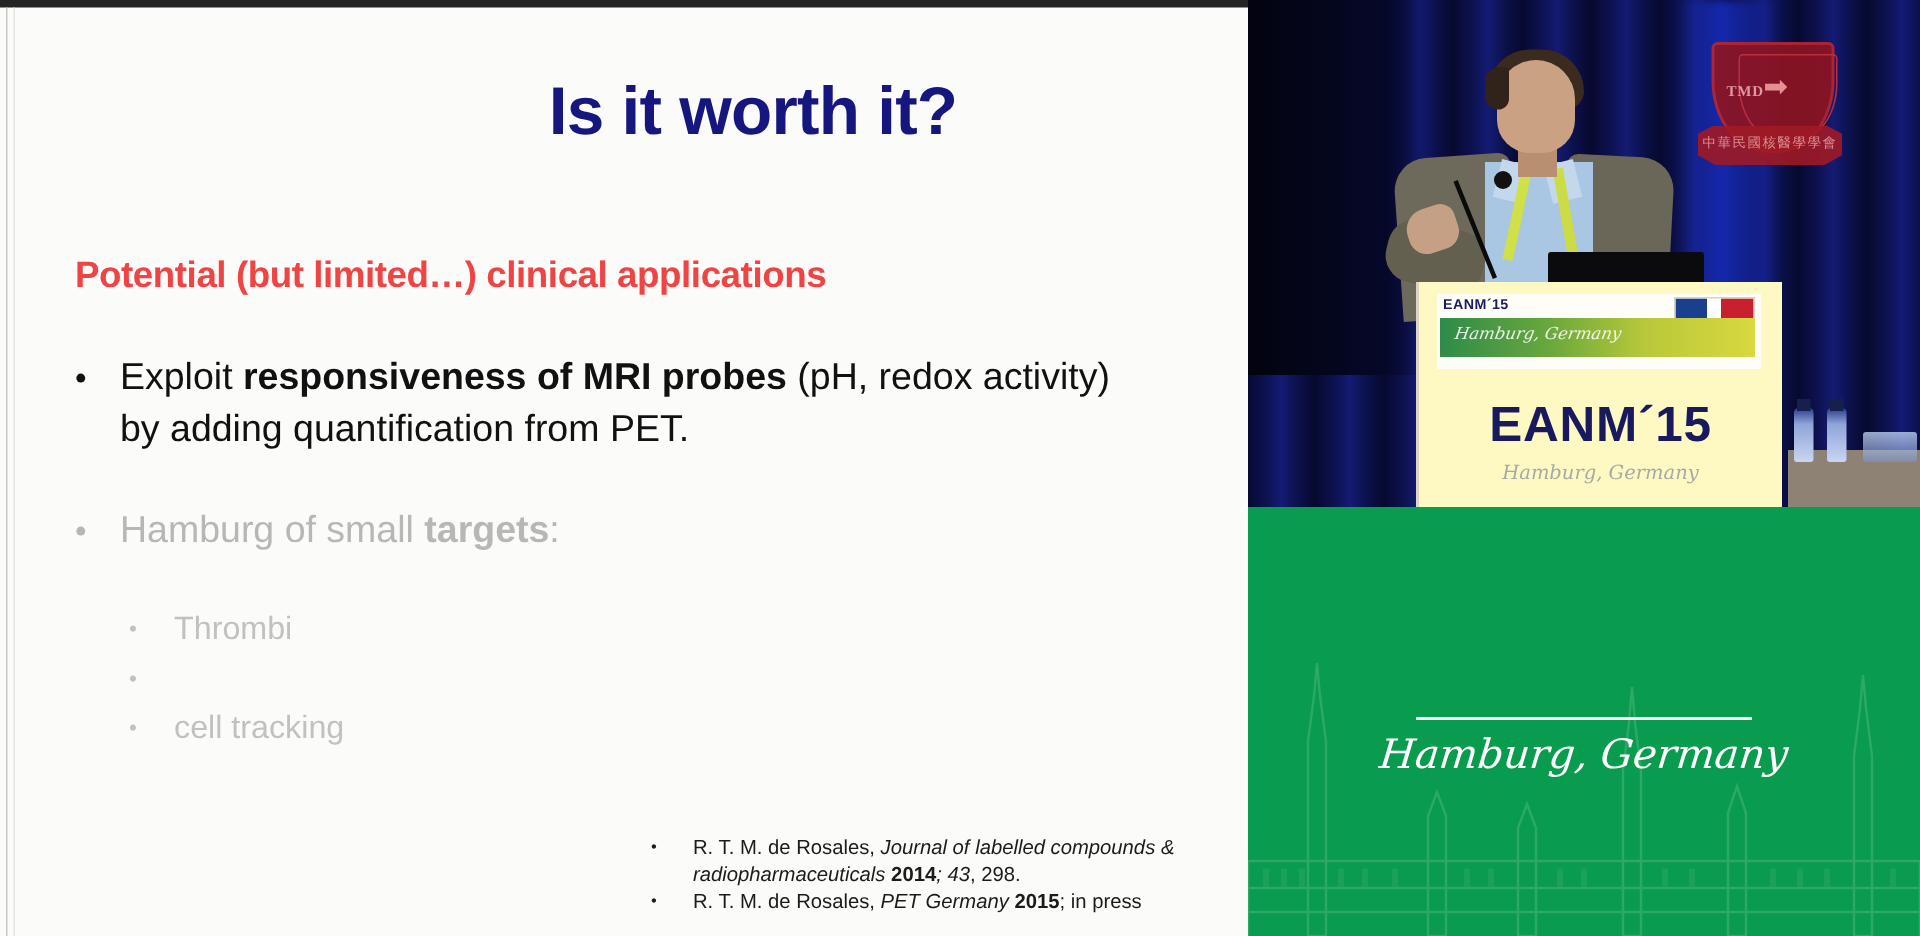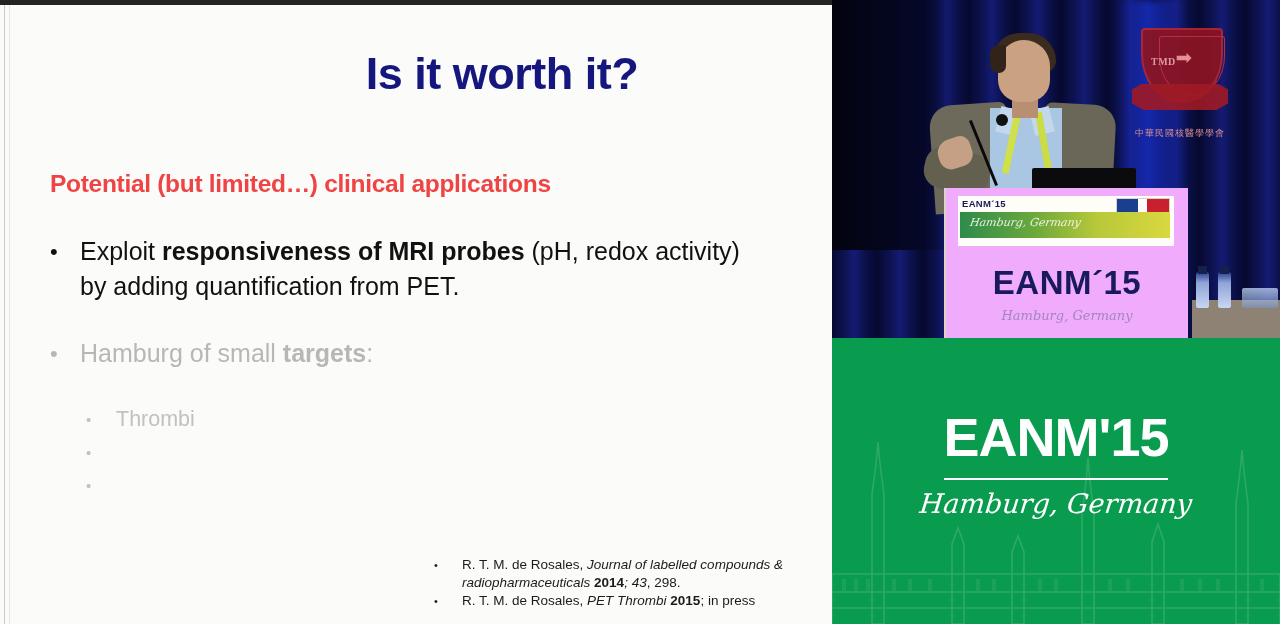--- a/index.html
+++ b/index.html
@@ -189,21 +189,20 @@
     width: 96px; height: 26px;
     background: #9e1a26;
     clip-path: polygon(0 20%, 10% 0, 90% 0, 100% 20%, 100% 75%, 88% 100%, 12% 100%, 0 75%);
     opacity: .9;
   }
   .shield-ribbon-txt {
     position: absolute; top: 61px; left: 0;
     width: 96px; text-align: center;
     font-size: 9px; color: #d98d92;
     letter-spacing: 1px;
-    margin-top: 38px;
   }
 
   
   .spk-head {
     position: absolute; top: 40px; left: 166px;
     width: 52px; height: 62px;
     background: #caa183;
     border-radius: 26px 26px 22px 22px;
   }
   .spk-hair {
@@ -305,21 +304,21 @@
   .laptop-base {
     position: absolute; top: 190px; left: 194px;
     width: 116px; height: 7px;
     background: #17171c;
   }
 
   
   .podium {
     position: absolute; top: 188px; left: 112px;
     width: 242px; height: 177px;
-    background: #f0abfc;
+    background: #fef9c3;
     border-left: 2px solid #ddd3c6;
   }
   .podium-banner {
     position: absolute; top: 8px; left: 12px;
     width: 216px; height: 50px;
     background: #fffdf8;
   }
   .podium-banner-label {
     position: absolute; top: 2px; left: 4px;
     font-size: 9.5px; font-weight: bold; color: #1b1b5e;
@@ -450,30 +449,31 @@
 
     <div class="bullet-l2" id="b3">
       <span class="marker">•</span>
       <span class="btext">Thrombi</span>
     </div>
     <div class="bullet-l2" id="b4">
       <span class="marker">•</span>
     </div>
     <div class="bullet-l2" id="b5">
       <span class="marker">•</span>
+      <span class="btext">cell tracking</span>
     </div>
 
     <div class="refs">
       <div class="ref-row">
         <span class="marker">•</span>
         <span class="rtext"><span>R. T. M. de Rosales, </span><span class="it">Journal of labelled compounds &amp; radiopharmaceuticals </span><span class="bd">2014</span><span class="it">; 43</span><span>, 298.</span></span>
       </div>
       <div class="ref-row">
         <span class="marker">•</span>
-        <span class="rtext"><span>R. T. M. de Rosales, </span><span class="it">PET Thrombi </span><span class="bd">2015</span><span class="it"></span><span>; in press</span></span>
+        <span class="rtext"><span>R. T. M. de Rosales, </span><span class="it">PET Germany </span><span class="bd">2015</span><span class="it"></span><span>; in press</span></span>
       </div>
     </div>
   </div>
 
   <div class="right-pane">
 
     <div class="video">
       <div class="curtain"></div>
       <div class="curtain-bright"></div>
       <div class="curtain-dark"></div>
@@ -552,19 +552,18 @@
           <rect x="206" y="155" width="4" height="12"></rect>
             <rect x="222" y="155" width="4" height="12"></rect>
           <rect x="276" y="155" width="4" height="12"></rect>
             <rect x="294" y="155" width="4" height="12"></rect>
           <rect x="348" y="155" width="4" height="12"></rect>
             <rect x="366" y="155" width="4" height="12"></rect>
           <rect x="384" y="155" width="4" height="12"></rect>
             <rect x="428" y="155" width="4" height="12"></rect>
         </g>
       </svg>
-      <div class="logo-title">EANM'15</div>
       <div class="logo-rule"></div>
       <div class="logo-sub">Hamburg, Germany</div>
     </div>
 
   </div>
 </div>
 
 </body></html>

